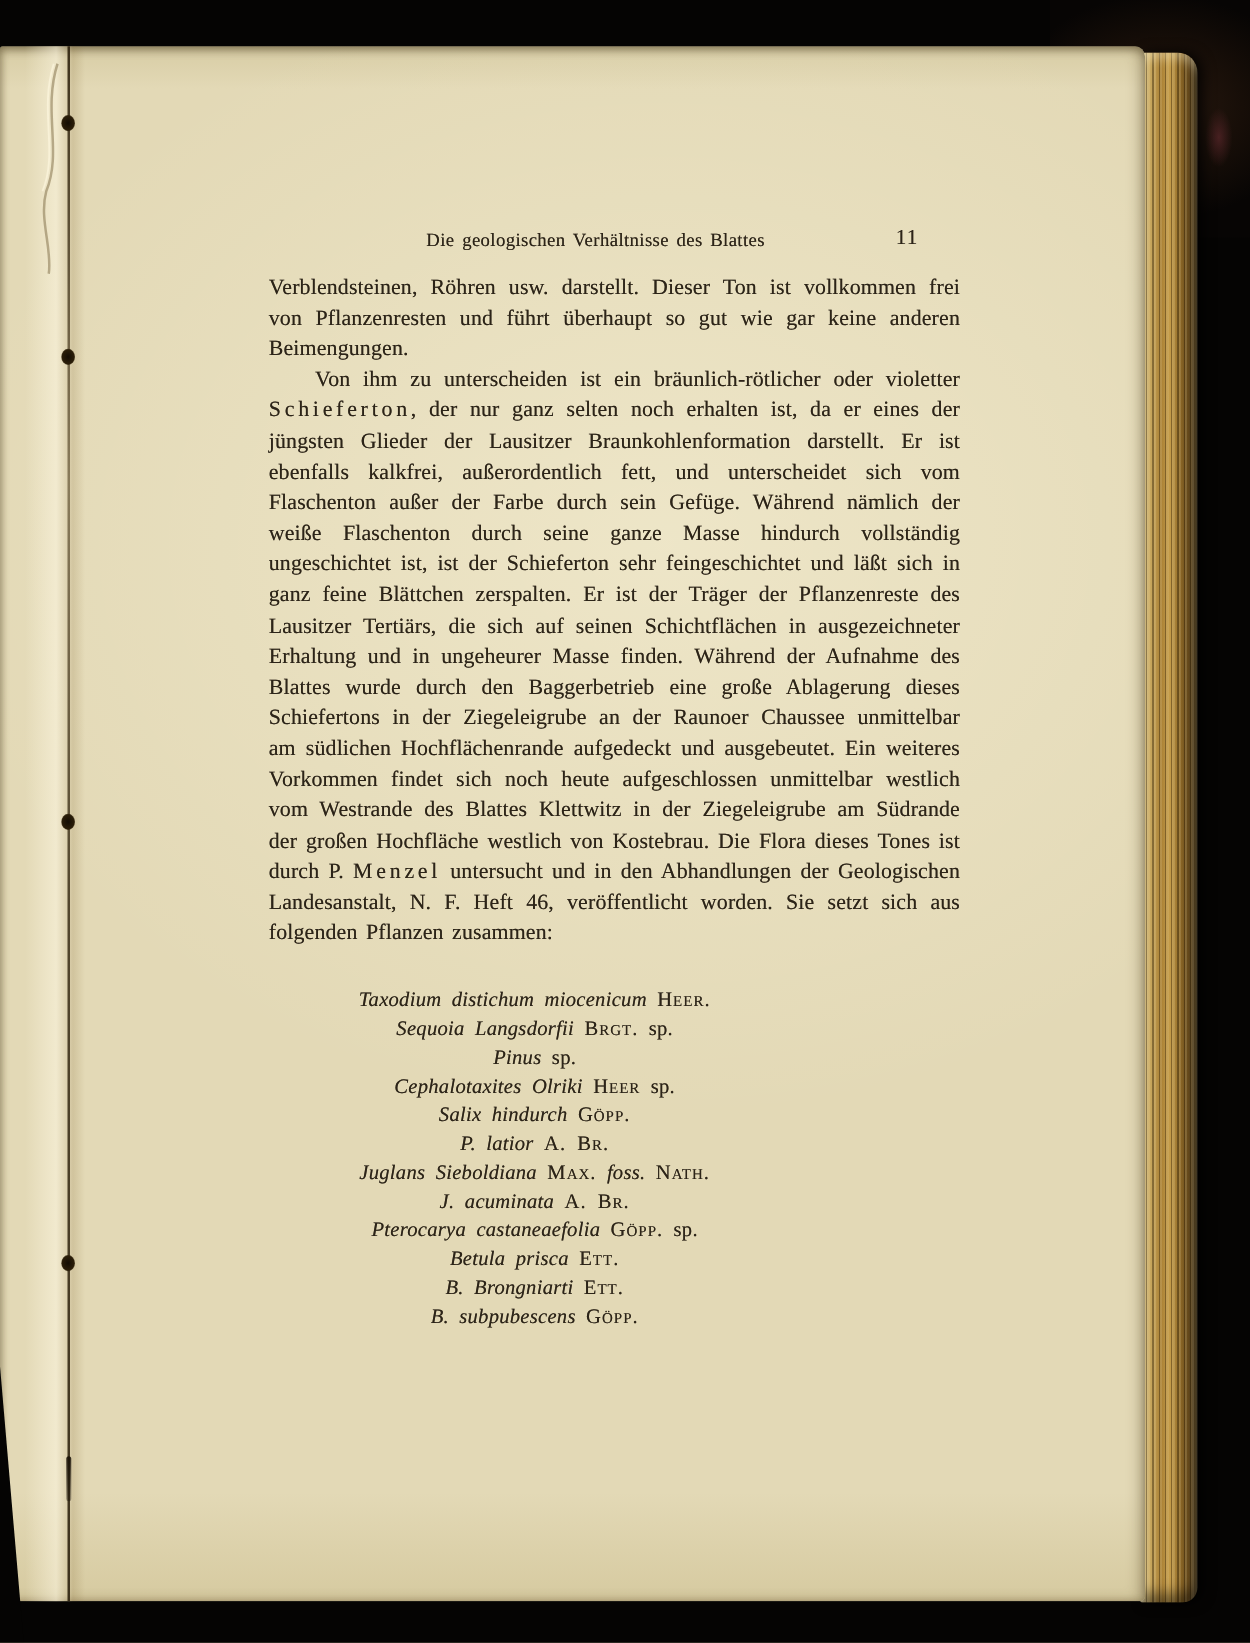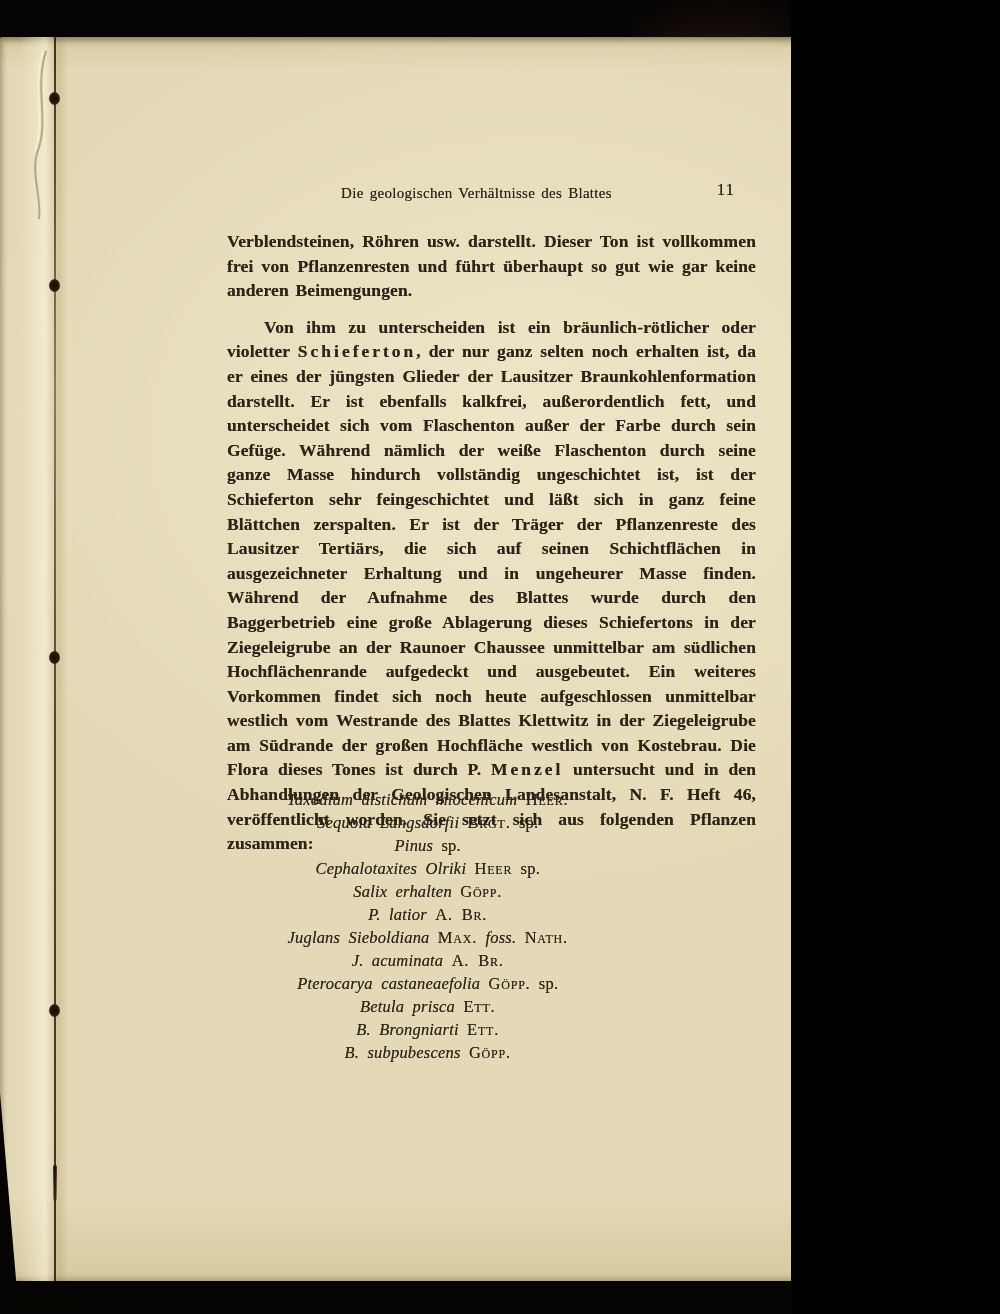--- a/index.html
+++ b/index.html
@@ -1,17 +1,17 @@
 <!DOCTYPE html>
 <html><head>
 <meta charset="utf-8">
 <style>
   html,body{margin:0;padding:0;background:#000;}
   .scan{
-    position:relative;width:791px;height:1314px;overflow:hidden;
+    position:relative;width:1000px;height:1314px;overflow:hidden;
     background:#050403;
     font-family:"Liberation Serif","DejaVu Serif",serif;
   }
   
   .cover-tr{
     position:absolute;right:0;top:0;width:160px;height:190px;
     background:radial-gradient(ellipse 120px 90px at 55% 45%, #2a1a10 0%, #170e08 55%, #070504 100%);
   }
   .cover-smudge{
     position:absolute;right:14px;top:86px;width:22px;height:48px;border-radius:50%;
@@ -59,21 +59,21 @@
     position:absolute;left:215px;top:146px;width:553px;height:24px;
     font-size:15px;letter-spacing:0.3px;word-spacing:2px;
   }
   .rh-title{position:absolute;left:0;right:30px;top:2px;text-align:center;}
   .rh-num{position:absolute;right:33px;top:-3px;font-size:17px;letter-spacing:1px;}
   .body-text{
     position:absolute;left:215px;top:180px;width:553px;
     font-size:17.5px;line-height:24.6px;text-align:justify;
     word-spacing:2.2px;letter-spacing:0.12px;
   }
-  .body-text p{margin:12px;font-weight:bold;}
+  .body-text p{margin:0;}
   .body-text p.indent{text-indent:37px;}
   .species-list{
     position:absolute;left:287px;top:751px;
     font-size:16.5px;line-height:23px;letter-spacing:0.2px;word-spacing:4px;text-align:center;
   }
   .seg-r{font-style:normal;}
   .seg-i{font-style:italic;}
   .seg-sc{font-variant:small-caps;letter-spacing:0.8px;font-style:normal;}
   .seg-g{letter-spacing:3px;}
   .inky{text-shadow:0 0 0.5px rgba(44,36,24,0.65);}
@@ -111,21 +111,21 @@
     <div class="body-text inky">
       <p><span class="seg-r">Verblendsteinen, Röhren usw. darstellt.  Dieser Ton ist vollkommen frei von Pflanzenresten und führt überhaupt so gut wie gar keine anderen Beimengungen.</span></p>
       <p class="indent"><span class="seg-r">Von ihm zu unterscheiden ist ein bräunlich-rötlicher oder violetter </span><span class="seg-g">Schieferton</span><span class="seg-r">, der nur ganz selten noch erhalten ist, da er eines der jüngsten Glieder der Lausitzer Braunkohlenformation darstellt.  Er ist ebenfalls kalkfrei, außerordentlich fett, und unterscheidet sich vom Flaschenton außer der Farbe durch sein Gefüge. Während nämlich der weiße Flaschenton durch seine ganze Masse hindurch vollständig ungeschichtet ist, ist der Schieferton sehr feingeschichtet und läßt sich in ganz feine Blättchen zerspalten.  Er ist der Träger der Pflanzenreste des Lausitzer Tertiärs, die sich auf seinen Schichtflächen in ausgezeichneter Erhaltung und in ungeheurer Masse finden.  Während der Aufnahme des Blattes wurde durch den Baggerbetrieb eine große Ablagerung dieses Schiefertons in der Ziegeleigrube an der Raunoer Chaussee unmittelbar am südlichen Hochflächenrande aufgedeckt und ausgebeutet.  Ein weiteres Vorkommen findet sich noch heute aufgeschlossen unmittelbar westlich vom Westrande des Blattes Klettwitz in der Ziegeleigrube am Südrande der großen Hochfläche westlich von Kostebrau.  Die Flora dieses Tones ist durch P. </span><span class="seg-g">Menzel</span><span class="seg-r"> untersucht und in den Abhandlungen der Geologischen Landesanstalt, N. F. Heft 46, veröffentlicht worden. Sie setzt sich aus folgenden Pflanzen zusammen:</span></p>
     </div>
 
     <div class="species-list inky">
         <div class="species-item"><span class="seg-i">Taxodium distichum miocenicum </span><span class="seg-sc">Heer.</span></div>
         <div class="species-item"><span class="seg-i">Sequoia Langsdorfii </span><span class="seg-sc">Brgt.</span><span class="seg-r"> sp.</span></div>
         <div class="species-item"><span class="seg-i">Pinus </span><span class="seg-r">sp.</span></div>
         <div class="species-item"><span class="seg-i">Cephalotaxites Olriki </span><span class="seg-sc">Heer</span><span class="seg-r"> sp.</span></div>
-        <div class="species-item"><span class="seg-i">Salix erhalten </span><span class="seg-sc">Göpp.</span></div>
+        <div class="species-item"><span class="seg-i">Salix hindurch </span><span class="seg-sc">Göpp.</span></div>
         <div class="species-item"><span class="seg-i">P. latior </span><span class="seg-sc">A. Br.</span></div>
         <div class="species-item"><span class="seg-i">Juglans Sieboldiana </span><span class="seg-sc">Max.</span><span class="seg-i"> foss. </span><span class="seg-sc">Nath.</span></div>
         <div class="species-item"><span class="seg-i">J. acuminata </span><span class="seg-sc">A. Br.</span></div>
         <div class="species-item"><span class="seg-i">Pterocarya castaneaefolia </span><span class="seg-sc">Göpp.</span><span class="seg-r"> sp.</span></div>
         <div class="species-item"><span class="seg-i">Betula prisca </span><span class="seg-sc">Ett.</span></div>
         <div class="species-item"><span class="seg-i">B. Brongniarti </span><span class="seg-sc">Ett.</span></div>
         <div class="species-item"><span class="seg-i">B. subpubescens </span><span class="seg-sc">Göpp.</span></div>
       </div>
 
   </div>

